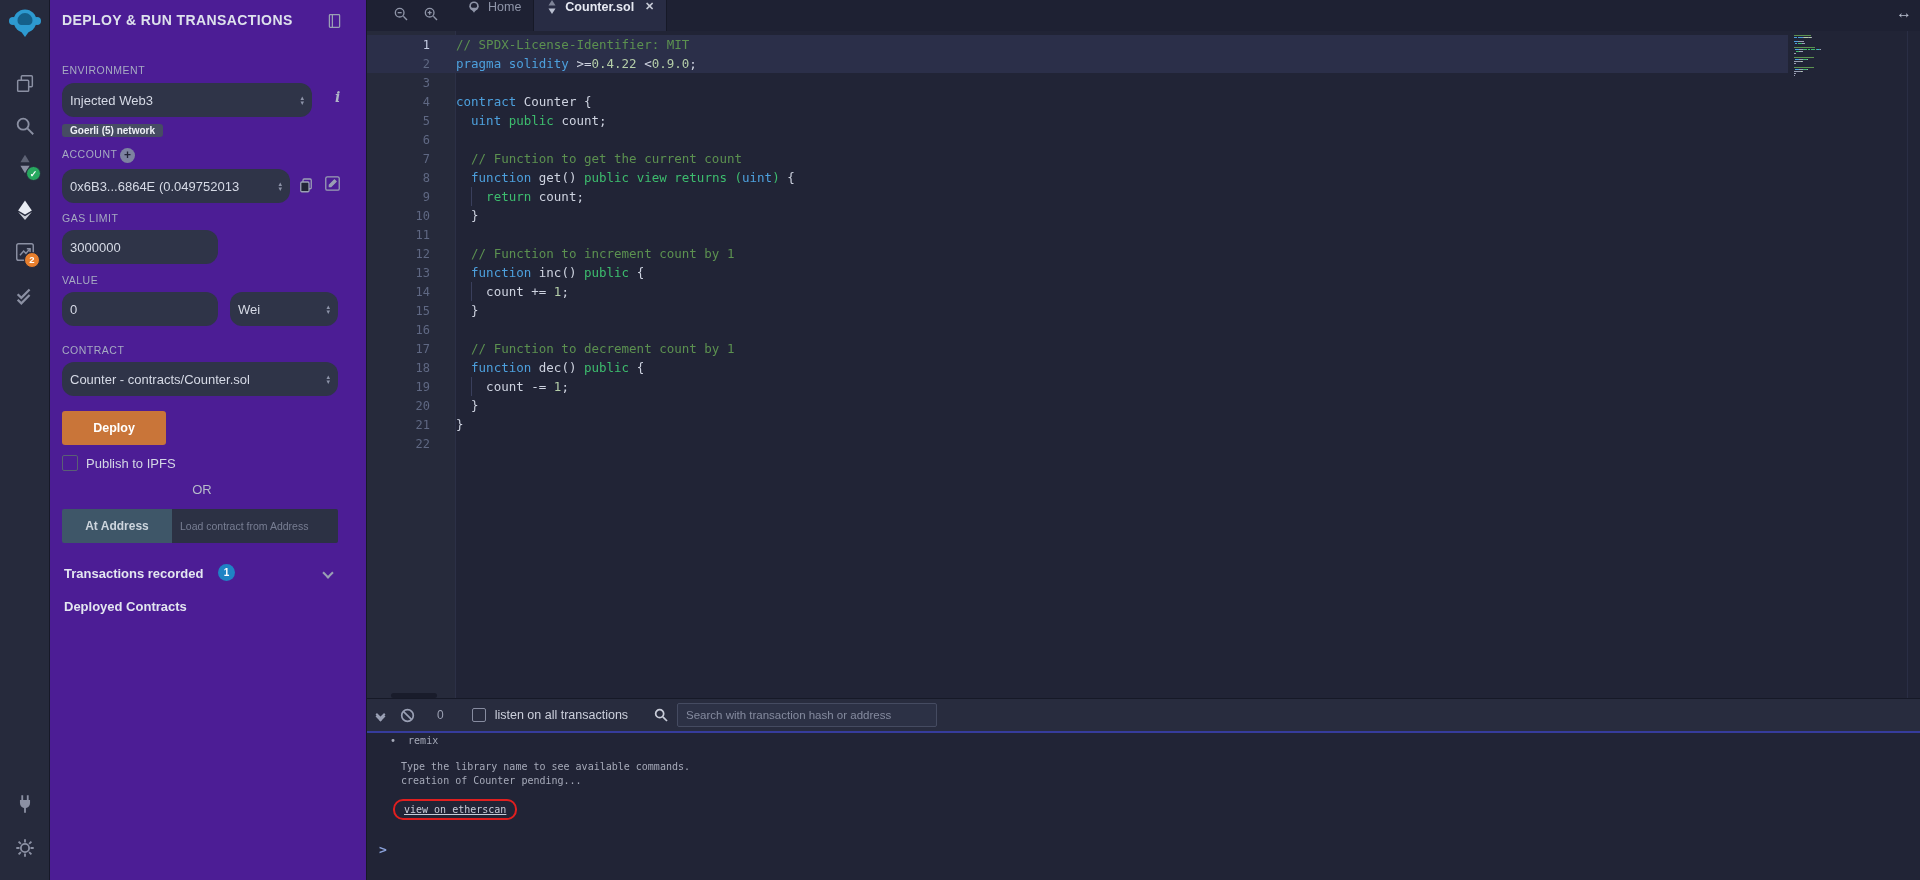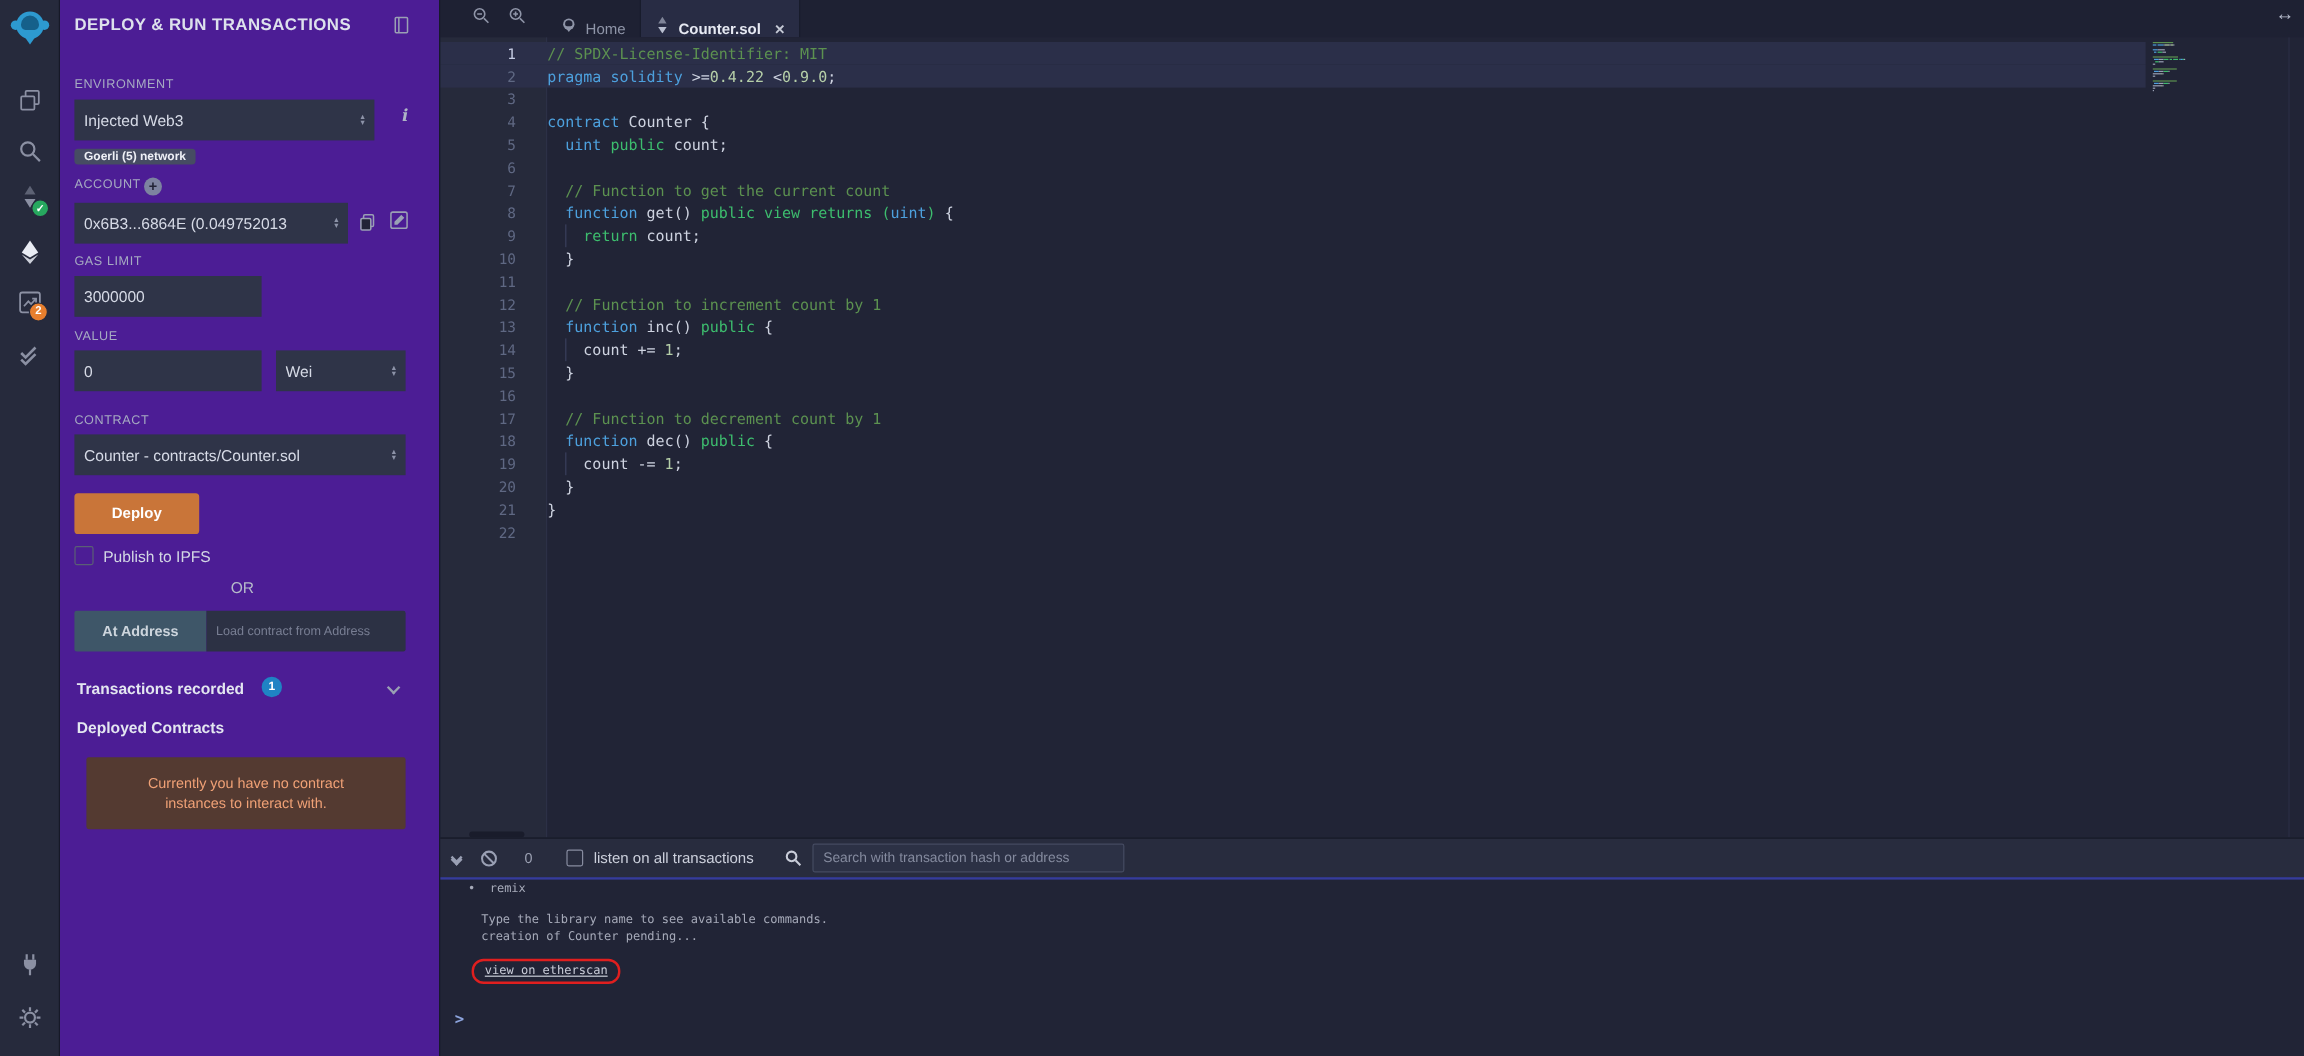--- a/index.html
+++ b/index.html
@@ -12,21 +12,21 @@
   .rail .ric { position:absolute; left:13px; width:24px; height:24px; display:flex; align-items:center; justify-content:center; cursor:pointer; }
   .rail svg { display:block; }
   .badge-green { position:absolute; left:26px; top:166px; width:15px; height:15px; border-radius:50%; background:#27a85f; color:#fff; font:bold 9px/15px "Liberation Sans",sans-serif; text-align:center; border:1.5px solid #262a3c; }
   .badge-orange { position:absolute; left:24px; top:252px; width:16px; height:16px; border-radius:50%; background:#e87f2e; color:#fff; font:bold 9.5px/14px "Liberation Sans",sans-serif; text-align:center; border:1.5px solid #262a3c; }
 
   
   .panel { position:absolute; left:50px; top:0; width:316px; height:880px; background:#4c1d95; color:#d6dae6; }
   .p-title { position:absolute; left:12px; top:12px; font-size:14px; font-weight:bold; letter-spacing:.4px; color:#dde1ec; }
   .p-book { position:absolute; left:276px; top:12px; }
   .p-label { position:absolute; font-size:10.5px; letter-spacing:.5px; color:#a6abc2; }
-  .sel, .inp { position:absolute; background:#2f3448; border-radius:0; height:34px; color:#d6dae6; font-size:13px; display:flex; align-items:center; padding:0 8px; overflow:hidden; white-space:nowrap; }
+  .sel, .inp { position:absolute; background:#2f3448; border-radius:12px; height:34px; color:#d6dae6; font-size:13px; display:flex; align-items:center; padding:0 8px; overflow:hidden; white-space:nowrap; }
   .inp { border:none; font-family:"Liberation Sans",sans-serif; }
   input.inp { outline:none; }
   .stepper { margin-left:auto; font-size:7px; line-height:5px; color:#8d93a8; text-align:center; flex:0 0 auto; }
   .sel-text { overflow:hidden; white-space:nowrap; flex:1 1 auto; }
   .net-badge { position:absolute; left:12px; top:124px; background:#464c63; border-radius:3px; padding:1px 8px; font-size:10px; font-weight:bold; color:#eef0f6; }
   .plus-circle { position:absolute; left:70px; top:148px; width:15px; height:15px; border-radius:50%; background:#7d83a0; color:#222437; font:bold 12px/14px "Liberation Sans",sans-serif; text-align:center; cursor:pointer; }
   .mini-ic { position:absolute; cursor:pointer; }
   .deploy-btn { position:absolute; left:12px; top:411px; width:104px; height:34px; background:#c97539; border:none; border-radius:3px; color:#fff; font-size:12.5px; font-weight:bold; font-family:"Liberation Sans",sans-serif; cursor:pointer; }
   .cb { position:absolute; width:16px; height:16px; border:1px solid #5a5f75; border-radius:2px; background:transparent; cursor:pointer; }
   .ipfs-label { position:absolute; left:36px; top:456px; font-size:13px; color:#d3d7e4; }
@@ -39,21 +39,21 @@
   .chev { width:8px; height:8px; border-right:2px solid #9aa0b4; border-bottom:2px solid #9aa0b4; transform:rotate(45deg); }
   .tx-chev { position:absolute; left:274px; top:569px; cursor:pointer; }
   .deployed-label { position:absolute; left:14px; top:599px; font-size:13px; font-weight:bold; color:#e3e6f0; }
   .warn { position:absolute; left:22px; top:631px; width:266px; height:60px; background:#543a31; border-radius:2px; color:#f0a176; font-size:12px; text-align:center; display:flex; flex-direction:column; justify-content:center; line-height:16px; }
   .info-i { position:absolute; left:285px; top:89px; font:italic bold 14px "DejaVu Serif",serif; color:#aeb4c6; cursor:pointer; }
 
   
   .main { position:absolute; left:366px; top:0; width:1554px; height:880px; background:#212436; border-left:1px solid #161927; }
   .tabbar { position:absolute; left:0; top:0; width:100%; height:31px; background:#1e2133; display:flex; align-items:stretch; }
   .tb-zoom { display:flex; align-items:center; gap:14px; padding:0 0 0 26px; }
-  .tab { display:flex; align-items:flex-end; gap:7px; padding:0 12px; font-size:12.5px; color:#8f95a8; cursor:pointer; }
+  .tab { display:flex; align-items:flex-start; gap:7px; padding:0 12px; font-size:12.5px; color:#8f95a8; cursor:pointer; }
   .tab.home { margin-left:16px; }
   .tab.active { background:#282c44; color:#e6e9f2; font-weight:bold; border-left:1px solid #161927; border-right:1px solid #161927; }
   .tab .close { font-size:11px; color:#c6cad6; margin-left:4px; }
   .resize-h { position:absolute; right:8px; top:4px; font-size:16px; color:#b9bfd0; cursor:ew-resize; }
 
   .editor { position:absolute; left:0; top:31px; width:1554px; height:667px; background:#212436; overflow:hidden; cursor:text; }
   .gutter-bg { position:absolute; left:0; top:0; width:89px; height:100%; background:#262a3b; border-right:1px solid #2c3046; }
   .code-lines { position:absolute; left:0; top:4px; width:100%; }
   .cl { position:relative; height:19px; display:flex; align-items:center; font-family:"DejaVu Sans Mono",monospace; font-size:12.5px; }
   .cl.hl { background:#2b2f49; width:1421px; }
@@ -221,24 +221,20 @@
     <button class="ataddr-btn">At Address</button>
     <input class="ataddr-inp" placeholder="Load contract from Address" style="">
 
     <div class="tx-label">Transactions recorded</div>
     <div class="tx-badge">1</div>
     <div class="tx-chev">
         <div class="chev"></div>
       </div>
 
     <div class="deployed-label">Deployed Contracts</div>
-    <div class="warn">
-      <span>Currently you have no contract</span>
-      <span>instances to interact with.</span>
-    </div>
   </div>
 
   <div class="main">
 
     <div class="tabbar">
       <div class="tb-zoom">
         <span>
           <svg width="16" height="16" viewBox="0 0 24 24" fill="none" stroke="#8f95a8" stroke-width="2">
             <circle cx="10" cy="10" r="6.5"></circle>
               <path d="M15.5 15.5L21 21"></path>

